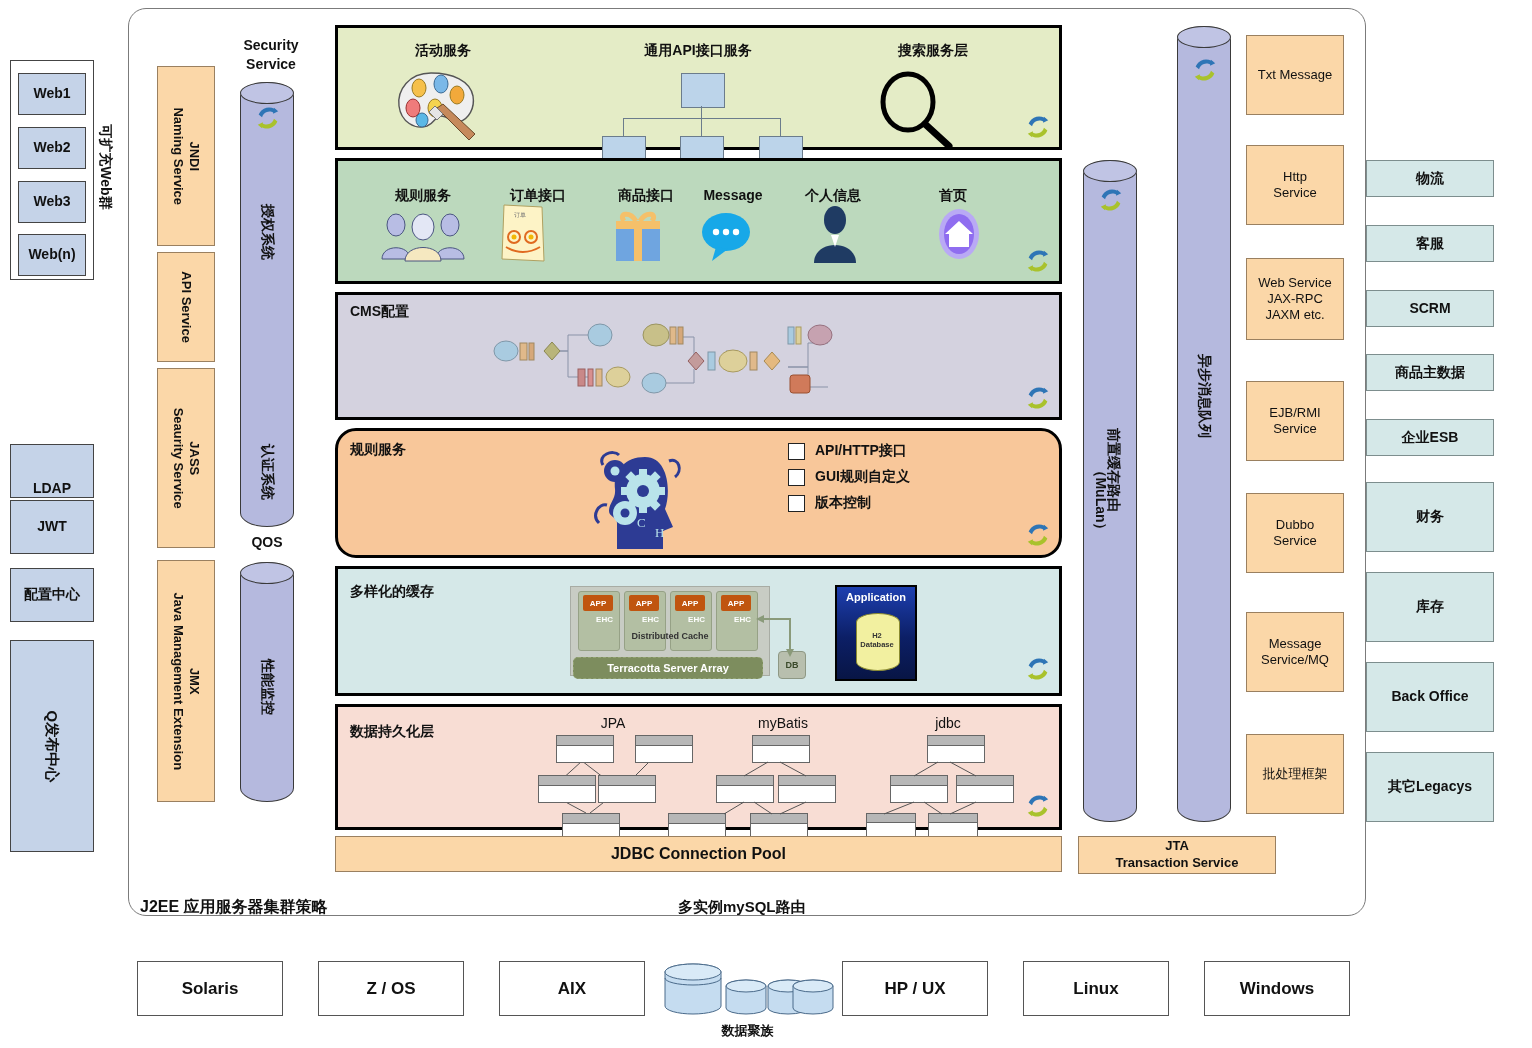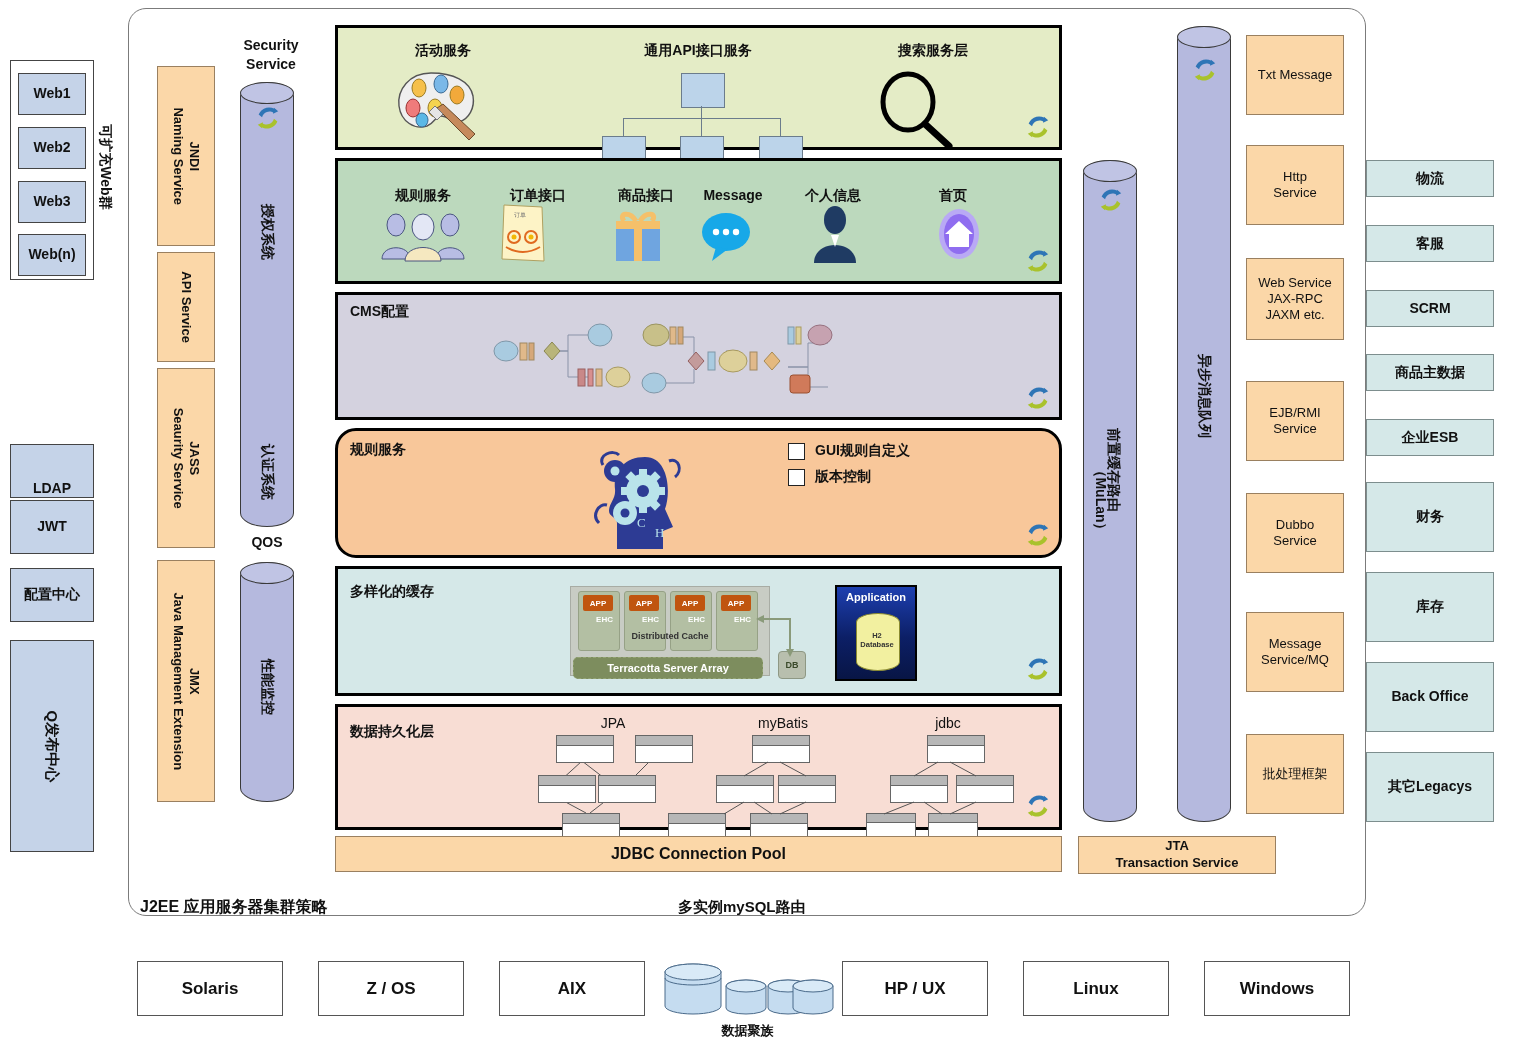--- a/index.html
+++ b/index.html
@@ -306,20 +306,24 @@
     <circle cx="42" cy="64" r="12" fill="#b9e3ea"></circle>
     <circle cx="42" cy="64" r="4.5" fill="#2d3b94"></circle>
     <path d="M20 16 C14 6 30 0 36 6" fill="none" stroke="#2d3b94" stroke-width="3"></path>
     <path d="M86 12 C96 8 100 22 92 28" fill="none" stroke="#2d3b94" stroke-width="3"></path>
     <path d="M16 74 C8 66 16 54 24 56" fill="none" stroke="#2d3b94" stroke-width="3"></path>
     <text x="54" y="78" font-size="13" fill="#b9e3ea" font-family="serif">C</text>
     <text x="72" y="88" font-size="13" fill="#b9e3ea" font-family="serif">H</text>
   </svg>
 
   <div class="abs" style="left:450px;top:7px;width:260px;">
+    <div class="rule-item">
+      <span class="chk"></span>
+      <span>API/HTTP接口</span>
+      </div>
     <div class="rule-item">
       <span class="chk"></span>
       <span>GUI规则自定义</span>
       </div>
     <div class="rule-item">
       <span class="chk"></span>
       <span>版本控制</span>
       </div>
   </div>
 

